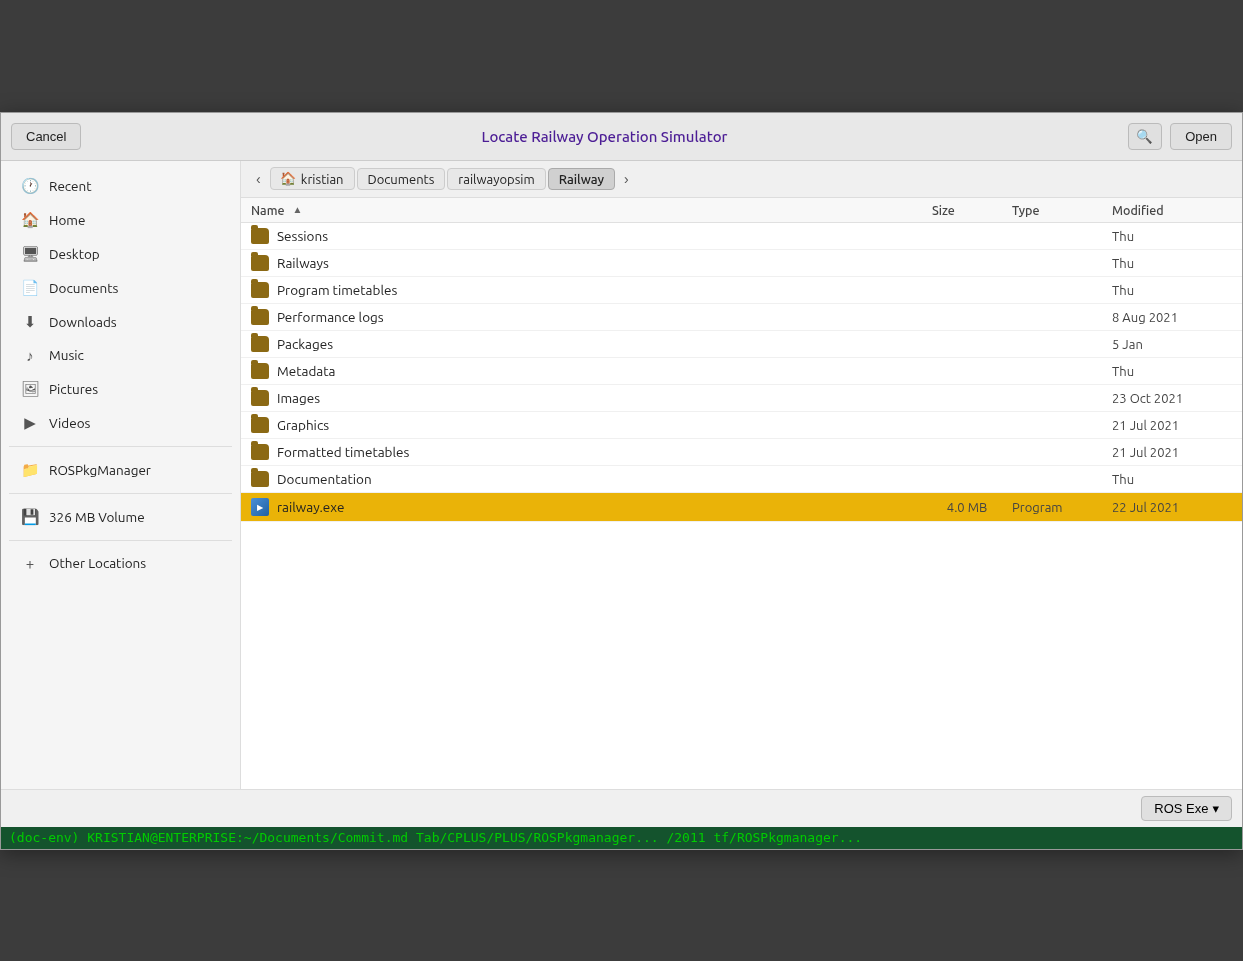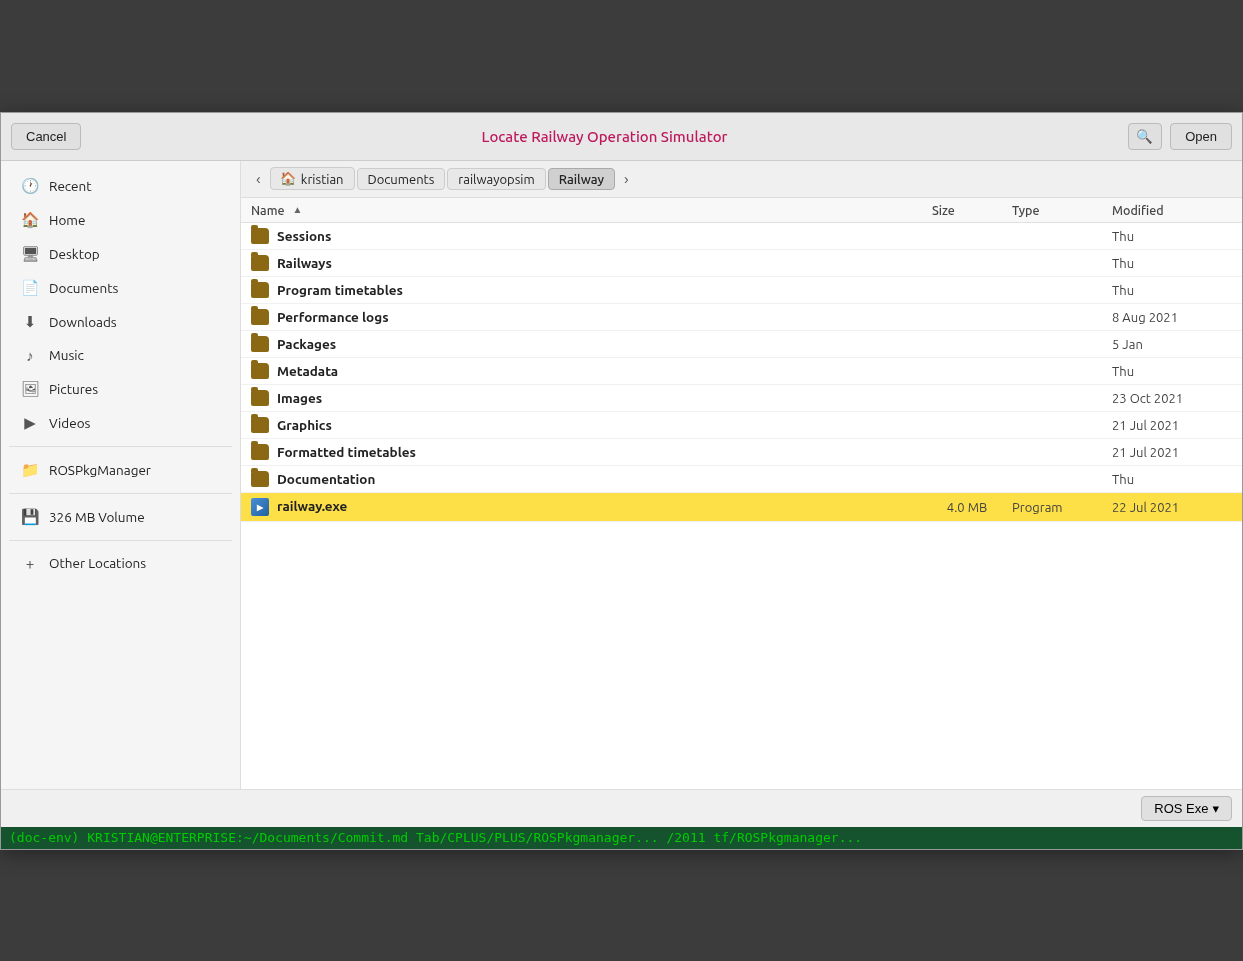--- a/index.html
+++ b/index.html
@@ -30,21 +30,21 @@
       align-items: center;
       padding: 6px 10px;
       gap: 8px;
       min-height: 48px;
     }
     .titlebar-title {
       flex: 1;
       text-align: center;
       font-weight: 500;
       font-size: 15px;
-      color: #be185d;
+      color: #4c1d95;
     }
     .btn {
       background: #e0e0e0;
       border: 1px solid #bbb;
       border-radius: 4px;
       padding: 5px 14px;
       font-size: 13px;
       cursor: pointer;
       color: #222;
     }
@@ -163,26 +163,26 @@
     }
     .file-row {
       display: grid;
       grid-template-columns: 1fr 80px 100px 120px;
       padding: 5px 10px;
       border-bottom: 1px solid #f0f0f0;
       align-items: center;
       cursor: pointer;
       color: #222;
     }
-    .file-row.selected { background: #fde047; }
+    .file-row.selected { background: #eab308; }
     .file-name-cell {
       display: flex;
+      align-items: center;
       gap: 8px;
       font-size: 13.5px;
-      font-weight: bold;
     }
     .folder-icon {
       width: 18px;
       height: 16px;
       background: #8b6914;
       border-radius: 2px 4px 2px 2px;
       position: relative;
       display: inline-block;
       flex-shrink: 0;
     }

